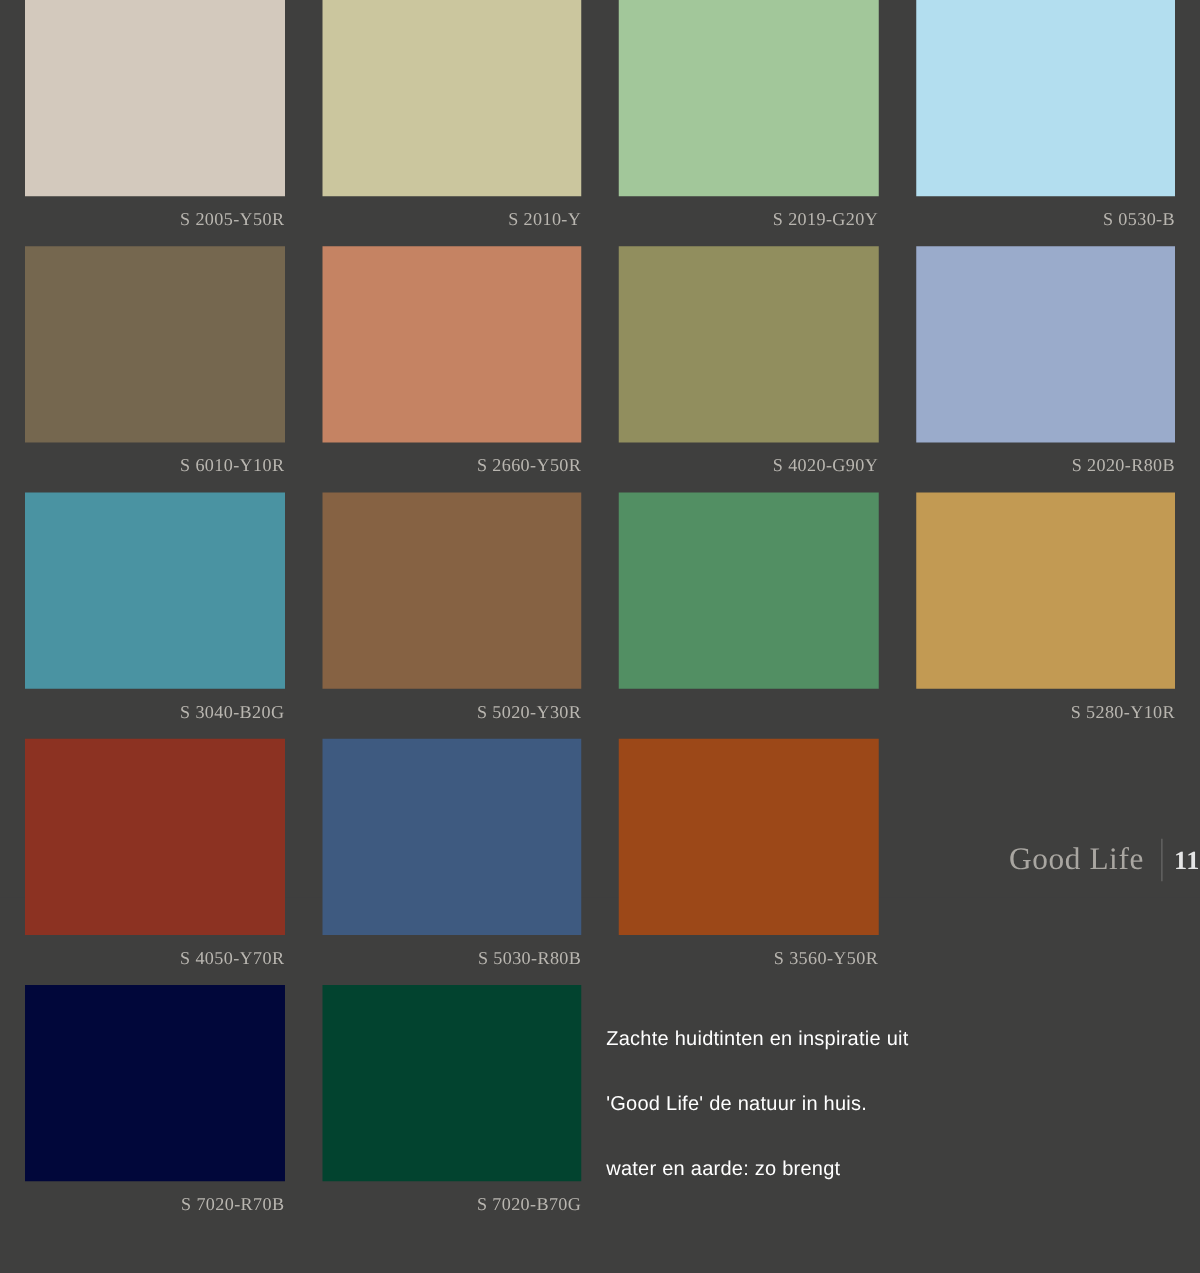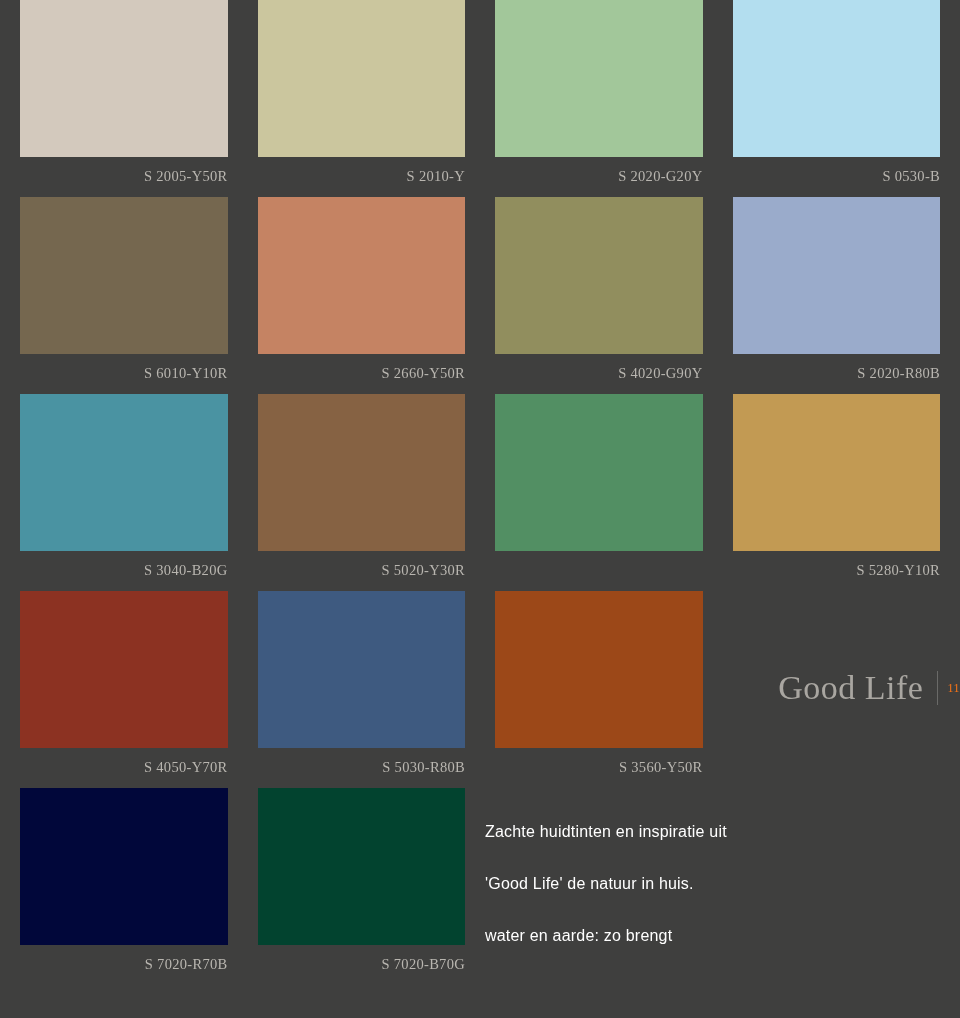--- a/index.html
+++ b/index.html
@@ -73,56 +73,57 @@
   .footer {
     position:absolute;
     right:0;
     bottom:10px;
     display:flex;
     align-items:center;
     height:40px;
   }
   .brand {
     font-family:"Liberation Serif", serif;
-    font-size:34px;
+    font-size:25px;
     color:#a9a6a1;
     letter-spacing:0.5px;
     padding-right:14px;
   }
   .footer-divider {
     width:1px;
     height:34px;
     background:#6a6a68;
   }
   .page-number {
     font-family:"Liberation Serif", serif;
-    font-size:12px;
-    color:#f97316;
+    font-size:21px;
+    color:#e5e5e5;
     padding-left:9px;
     padding-right:0;
     letter-spacing:0.5px;
+    font-weight:bold;
   }
 </style>
 </head>
 <body>
 
 <div id="page">
 
   <div class="grid">
       <div class="cell r1">
         <div class="chip" style="background: rgb(211, 201, 189);"></div>
         <div class="chip-label">S 2005-Y50R</div>
       </div>
       <div class="cell r1">
         <div class="chip" style="background: rgb(203, 198, 158);"></div>
         <div class="chip-label">S 2010-Y</div>
       </div>
       <div class="cell r1">
         <div class="chip" style="background: rgb(162, 199, 154);"></div>
-        <div class="chip-label">S 2020-G20Y</div>
+        <div class="chip-label">S 2019-G20Y</div>
       </div>
       <div class="cell r1">
         <div class="chip" style="background: rgb(179, 222, 239);"></div>
         <div class="chip-label">S 0530-B</div>
       </div>
       <div class="cell">
         <div class="chip" style="background: rgb(117, 103, 79);"></div>
         <div class="chip-label">S 6010-Y10R</div>
       </div>
       <div class="cell">

